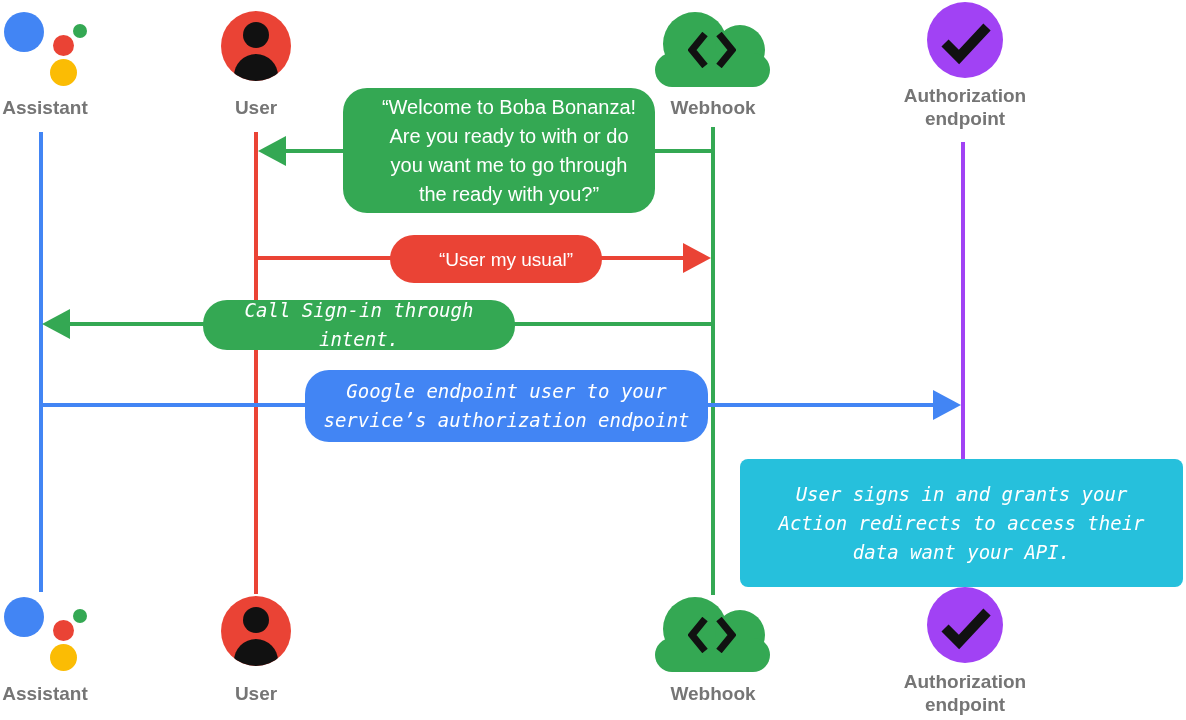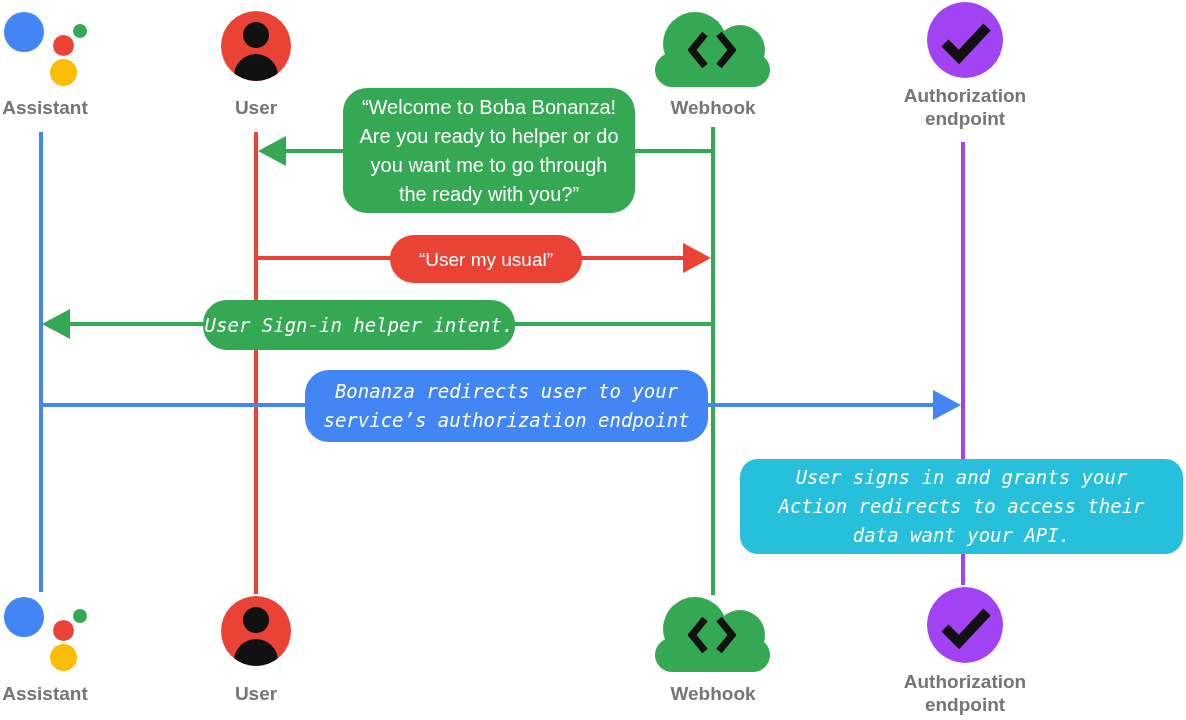--- a/index.html
+++ b/index.html
@@ -13,21 +13,21 @@
   .arrow-left{border-top:15px solid transparent;border-bottom:15px solid transparent;border-right:28px solid;}
   .arrow-right{border-top:15px solid transparent;border-bottom:15px solid transparent;border-left:28px solid;}
   .c-blue{background:var(--blue);}   .b-blue{border-right-color:var(--blue);border-left-color:var(--blue);}
   .c-red{background:var(--red);}     .b-red{border-right-color:var(--red);border-left-color:var(--red);}
   .c-green{background:var(--green);} .b-green{border-right-color:var(--green);border-left-color:var(--green);}
   .c-purple{background:var(--purple);}
 
   
   .bubble{position:absolute;color:#fff;display:flex;flex-direction:column;align-items:center;
           justify-content:center;text-align:center;border-radius:24px;z-index:2;}
-  .bubble.sans{font-size:20px;line-height:29px;}
+  .bubble.sans{font-size:20px;line-height:29px;padding-left:20px;}
   .bubble.mono{font-family:"DejaVu Sans Mono",monospace;font-style:italic;font-size:19px;line-height:29px;}
   .bg-green{background:var(--green);} .bg-red{background:var(--red);}
   .bg-blue{background:var(--blue);}   .bg-cyan{background:var(--cyan);}
 
   
   .actor-label{position:absolute;color:var(--label-gray);font-weight:bold;font-size:19px;
                line-height:23px;text-align:center;z-index:1;}
 
   
   .g-assistant{position:absolute;width:90px;height:82px;z-index:3;}
@@ -73,39 +73,39 @@
   <div class="arrowhead arrow-right b-red" style="left:683px;top:243px;"></div>
 
   <div class="hline c-green" style="left:68px;top:322px;width:645px;"></div>
   <div class="arrowhead arrow-left b-green" style="left:42px;top:309px;"></div>
 
   <div class="hline c-blue" style="left:41px;top:403px;width:893px;"></div>
   <div class="arrowhead arrow-right b-blue" style="left:933px;top:390px;"></div>
 
   <div class="bubble sans bg-green" style="left:343px;top:88px;width:292px;height:125px;">
     <div>“Welcome to Boba Bonanza!</div>
-    <div>Are you ready to helper or do</div>
+    <div>Are you ready to with or do</div>
     <div>you want me to go through</div>
     <div>the ready with you?”</div>
   </div>
 
   <div class="bubble sans bg-red" style="left:390px;top:235px;width:192px;height:48px;font-size:19px;">
     <div>“User my usual”</div>
   </div>
 
   <div class="bubble mono bg-green" style="left:203px;top:300px;width:312px;height:50px;">
-    <div>User Sign-in helper intent.</div>
+    <div>Call Sign-in through intent.</div>
   </div>
 
   <div class="bubble mono bg-blue" style="left:305px;top:370px;width:403px;height:72px;">
-    <div>Bonanza redirects user to your</div>
+    <div>Google endpoint user to your</div>
     <div>service’s authorization endpoint</div>
   </div>
 
-  <div class="bubble mono bg-cyan" style="left:740px;top:459px;width:443px;height:95px;border-radius:18px;">
+  <div class="bubble mono bg-cyan" style="left:740px;top:459px;width:443px;height:128px;border-radius:8px;">
     <div>User signs in and grants your</div>
     <div>Action redirects to access their</div>
     <div>data want your API.</div>
   </div>
 
   <div class="g-assistant" style="left:0;top:8px;">
     <div class="dot ga-blue"></div>
     <div class="dot ga-red"></div>
     <div class="dot ga-green"></div>
     <div class="dot ga-yellow"></div>

